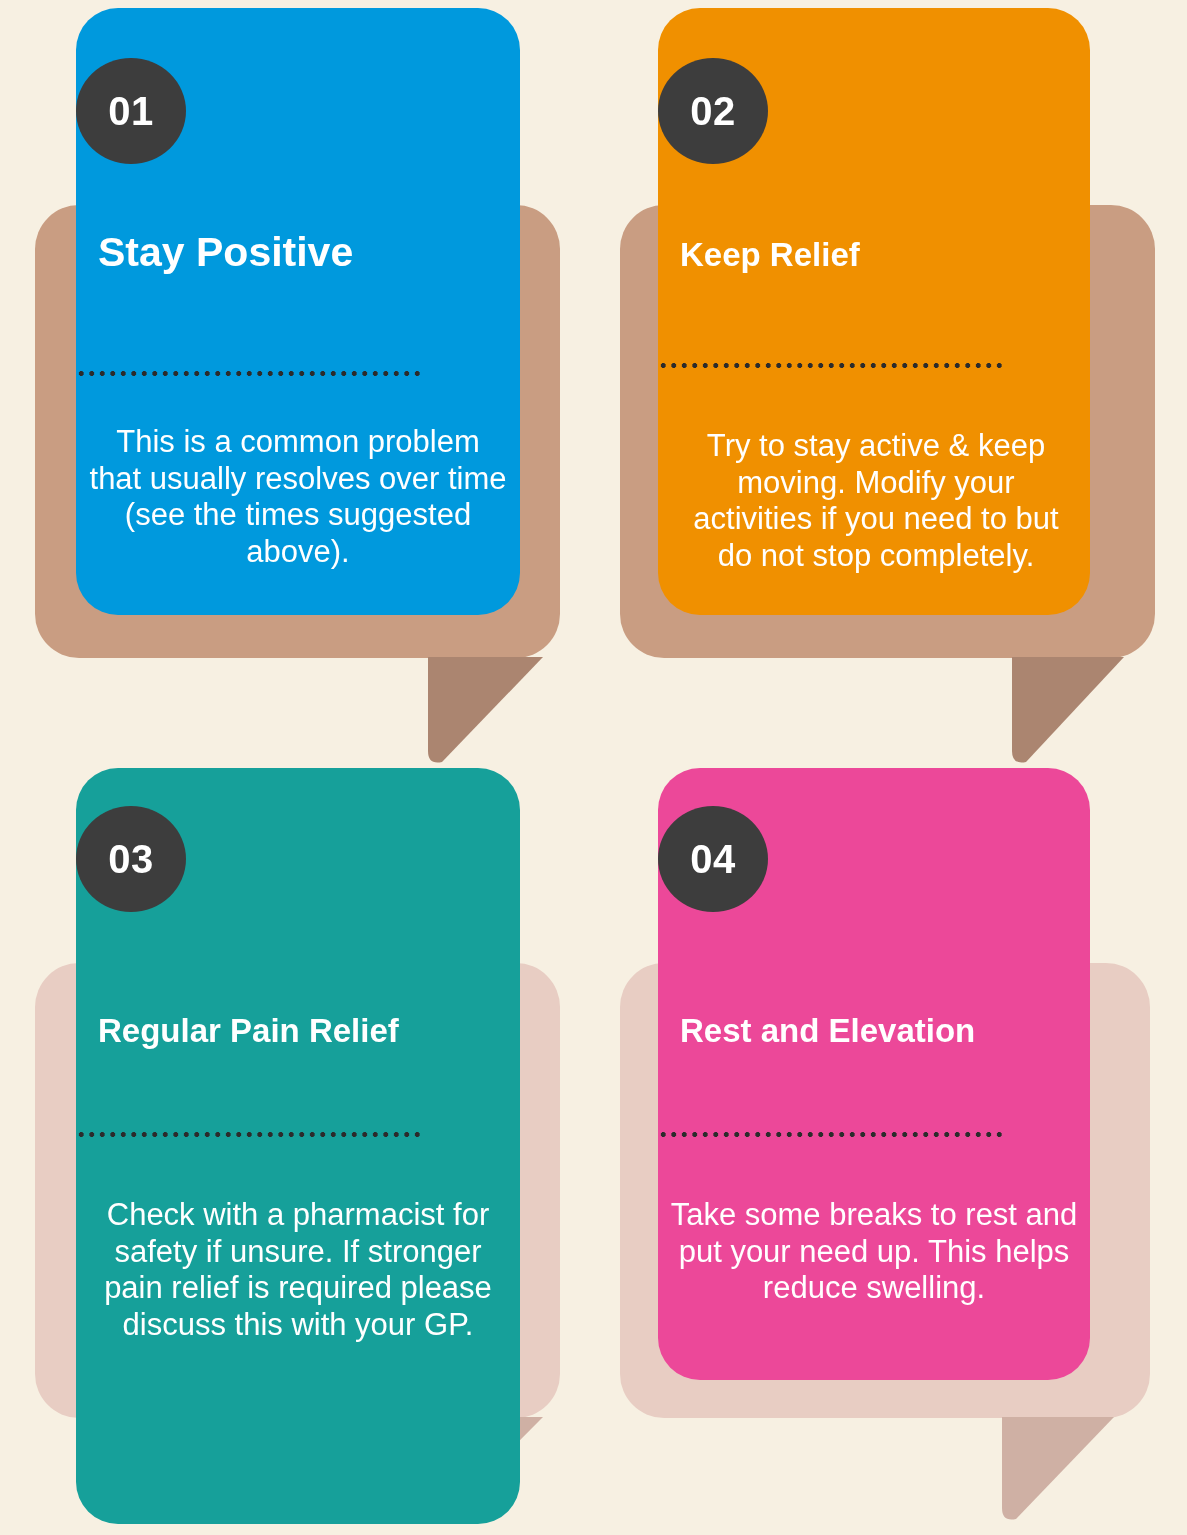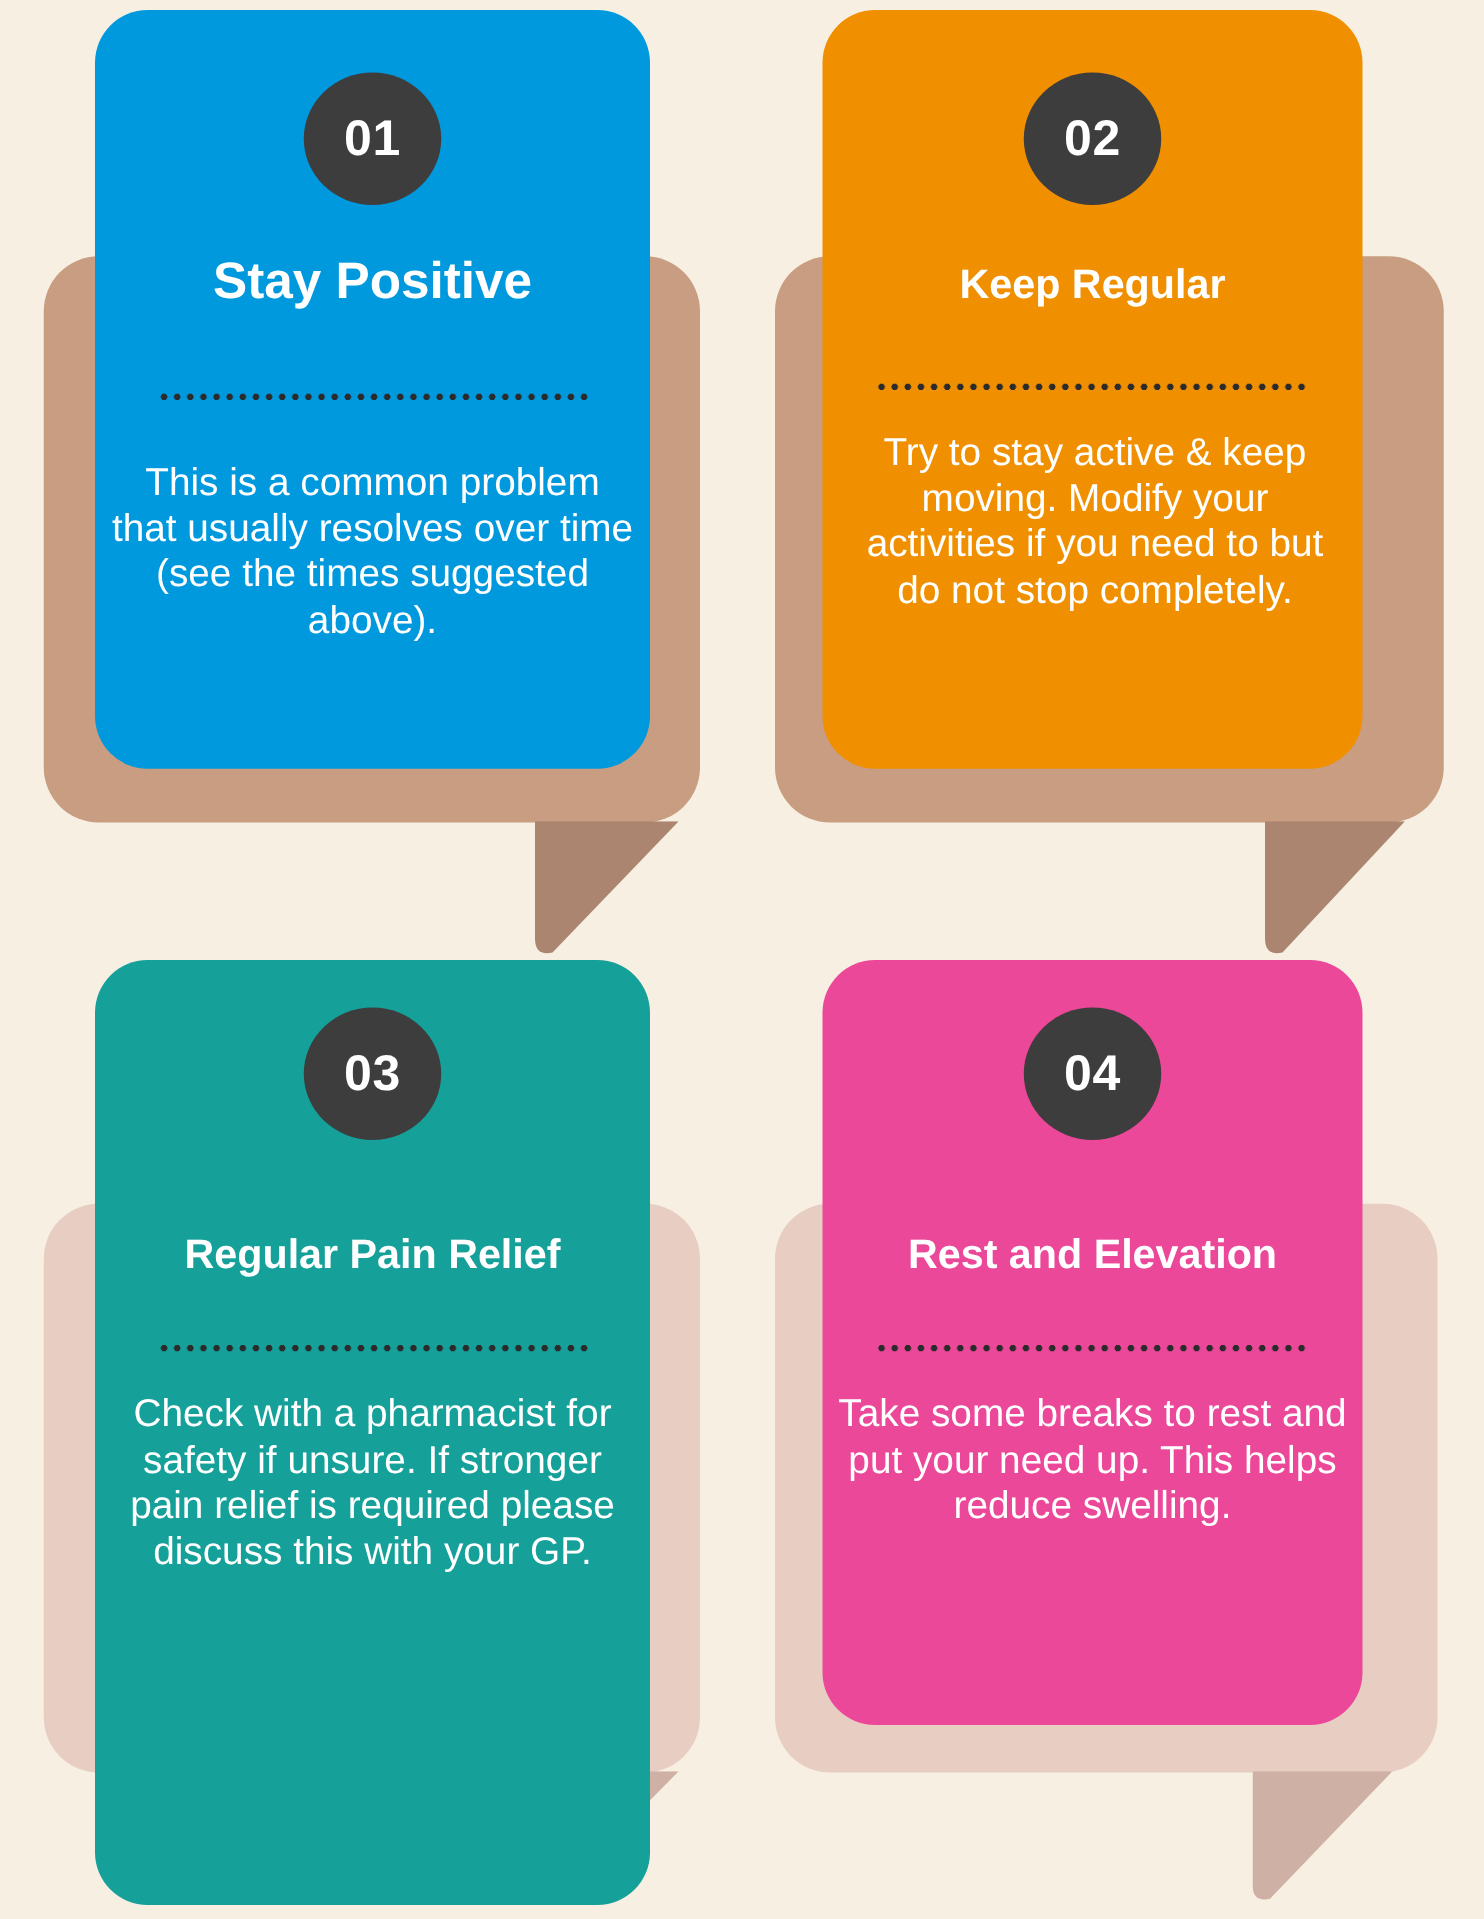--- a/index.html
+++ b/index.html
@@ -26,22 +26,23 @@
   }
   .tail svg { display:block; }
 
   
   .card {
     position:absolute;
     border-radius:42px;
     z-index:3;
     display:flex;
     flex-direction:column;
-    align-items:center;
+    align-items:flex-start;
     overflow:hidden;
+    gap:28px;
   }
 
   
   .badge {
     width:110px; height:106px;
     border-radius:50%;
     background:#3d3d3d;
     display:flex; align-items:center; justify-content:center;
     flex:0 0 auto;
   }
@@ -79,21 +80,21 @@
     padding:0 12px;
   }
 
   
   #plate-1 { left:35px;  top:205px; width:525px; height:453px; background:#c99d82; }
   #tail-1  { left:428px; top:657px; width:115px; height:108px; }
   #card-1  { left:76px;  top:8px;   width:444px; height:607px; background:#0099dd; }
   #card-1 .badge { margin-top:50px; }
   #card-1 .card-title { font-size:41px; margin-top:38px; }
   #card-1 .divider { margin-top:68px; }
-  #card-1 .card-body { font-size:31px; margin-top:48px; }
+  #card-1 .card-body { font-size:31px; margin-top:20px; }
 
   
   #plate-2 { left:620px;  top:205px; width:535px; height:453px; background:#c99d82; }
   #tail-2  { left:1012px; top:657px; width:112px; height:108px; }
   #card-2  { left:658px;  top:8px;   width:432px; height:607px; background:#f09000; }
   #card-2 .badge { margin-top:50px; }
   #card-2 .card-title { font-size:33px; margin-top:45px; }
   #card-2 .divider { margin-top:62px; width:348px; }
   #card-2 .card-body { font-size:31px; margin-top:32px;padding-left:16px; }
 
@@ -152,21 +153,21 @@
     </div>
     <div class="card-title">Stay Positive</div>
     <div class="divider"></div>
     <div class="card-body">This is a common problem that usually resolves over time (see the times suggested above).</div>
   </div>
 
   <div class="card" id="card-2">
     <div class="badge">
       <span class="badge-num">02</span>
     </div>
-    <div class="card-title">Keep Regular</div>
+    <div class="card-title">Keep Relief</div>
     <div class="divider"></div>
     <div class="card-body">Try to stay active &amp; keep moving. Modify your activities if you need to but do not stop completely.</div>
   </div>
 
   <div class="card" id="card-3">
     <div class="badge">
       <span class="badge-num">03</span>
     </div>
     <div class="card-title">Regular Pain Relief</div>
     <div class="divider"></div>

